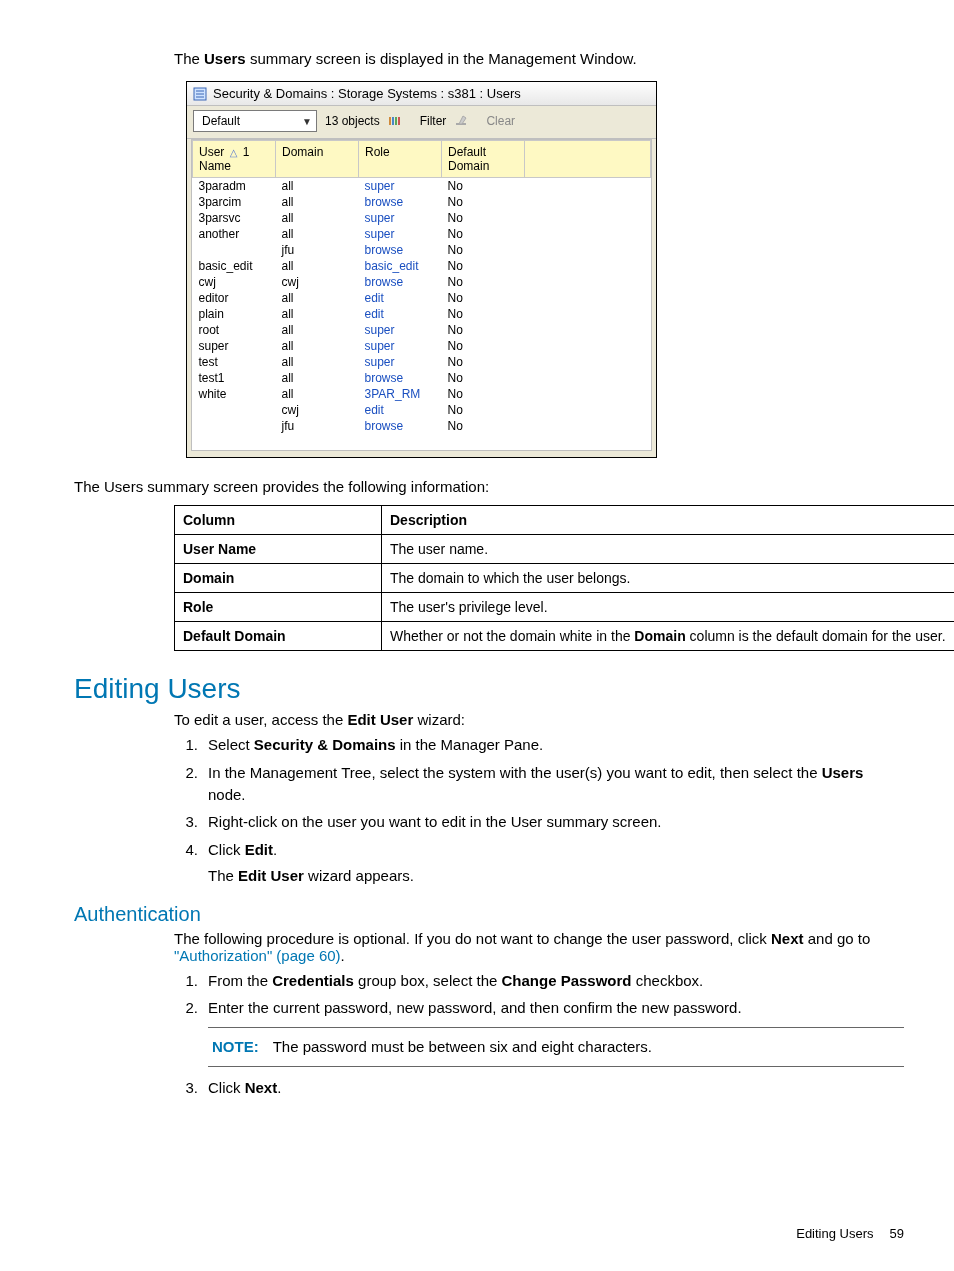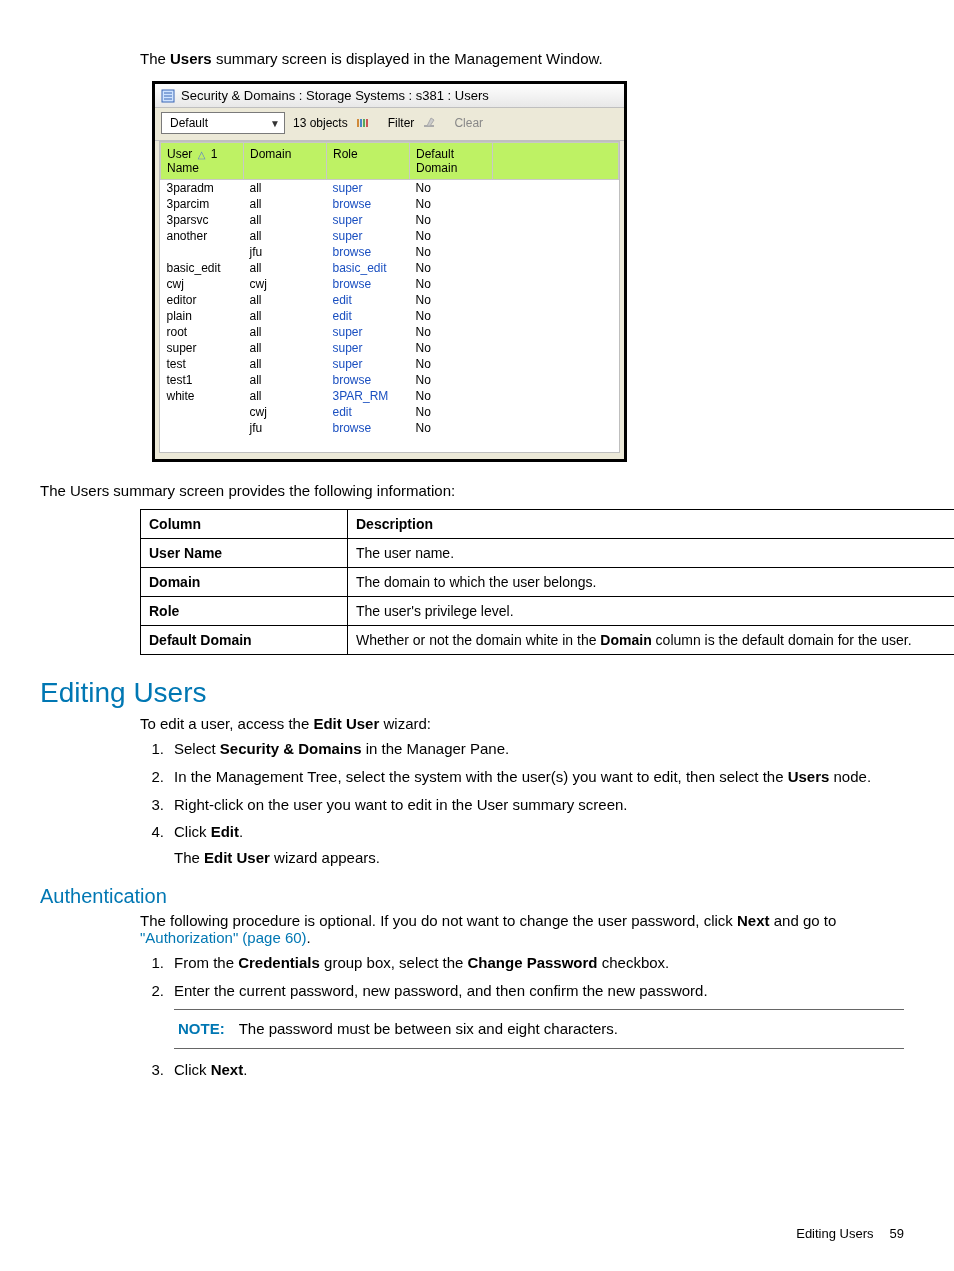--- a/index.html
+++ b/index.html
@@ -4,39 +4,39 @@
 <style>
   html, body {
     margin: 0;
     padding: 0;
     background: #fff;
     font-family: Arial, Helvetica, sans-serif;
     color: #000;
     width: 954px;
   }
   .page {
-    padding: 50px 50px 30px 40px;
+    padding: 50px 50px 30px 74px;
     box-sizing: border-box;
     width: 954px;
     min-height: 1271px;
     position: relative;
   }
   .indent {
     margin-left: 100px;
   }
   .intro {
     font-size: 15px;
     margin-bottom: 14px;
   }
   .bold { font-weight: bold; }
 
   
   .window {
     width: 469px;
-    border: 3px solid #000000;
+    border: 1px solid #000000;
     background: #ece9d8;
     margin-left: 12px;
     margin-bottom: 20px;
     font-family: Tahoma, Arial, sans-serif;
     font-size: 12px;
     color: #000;
   }
   .title-bar {
     display: flex;
     align-items: center;
@@ -93,21 +93,21 @@
   .grid {
     width: 100%;
     border-collapse: collapse;
     font-size: 12px;
   }
   .grid th {
     text-align: left;
     font-weight: normal;
     padding: 4px 6px;
     border: 1px solid #c8c8c8;
-    background: #bef264;
+    background: #fef9c3;
     vertical-align: top;
     white-space: nowrap;
   }
   .grid td {
     padding: 1px 6px;
     border: none;
     white-space: nowrap;
   }
   .grid .role-cell { color: #1a4fc0; }
   .sort-tri {

